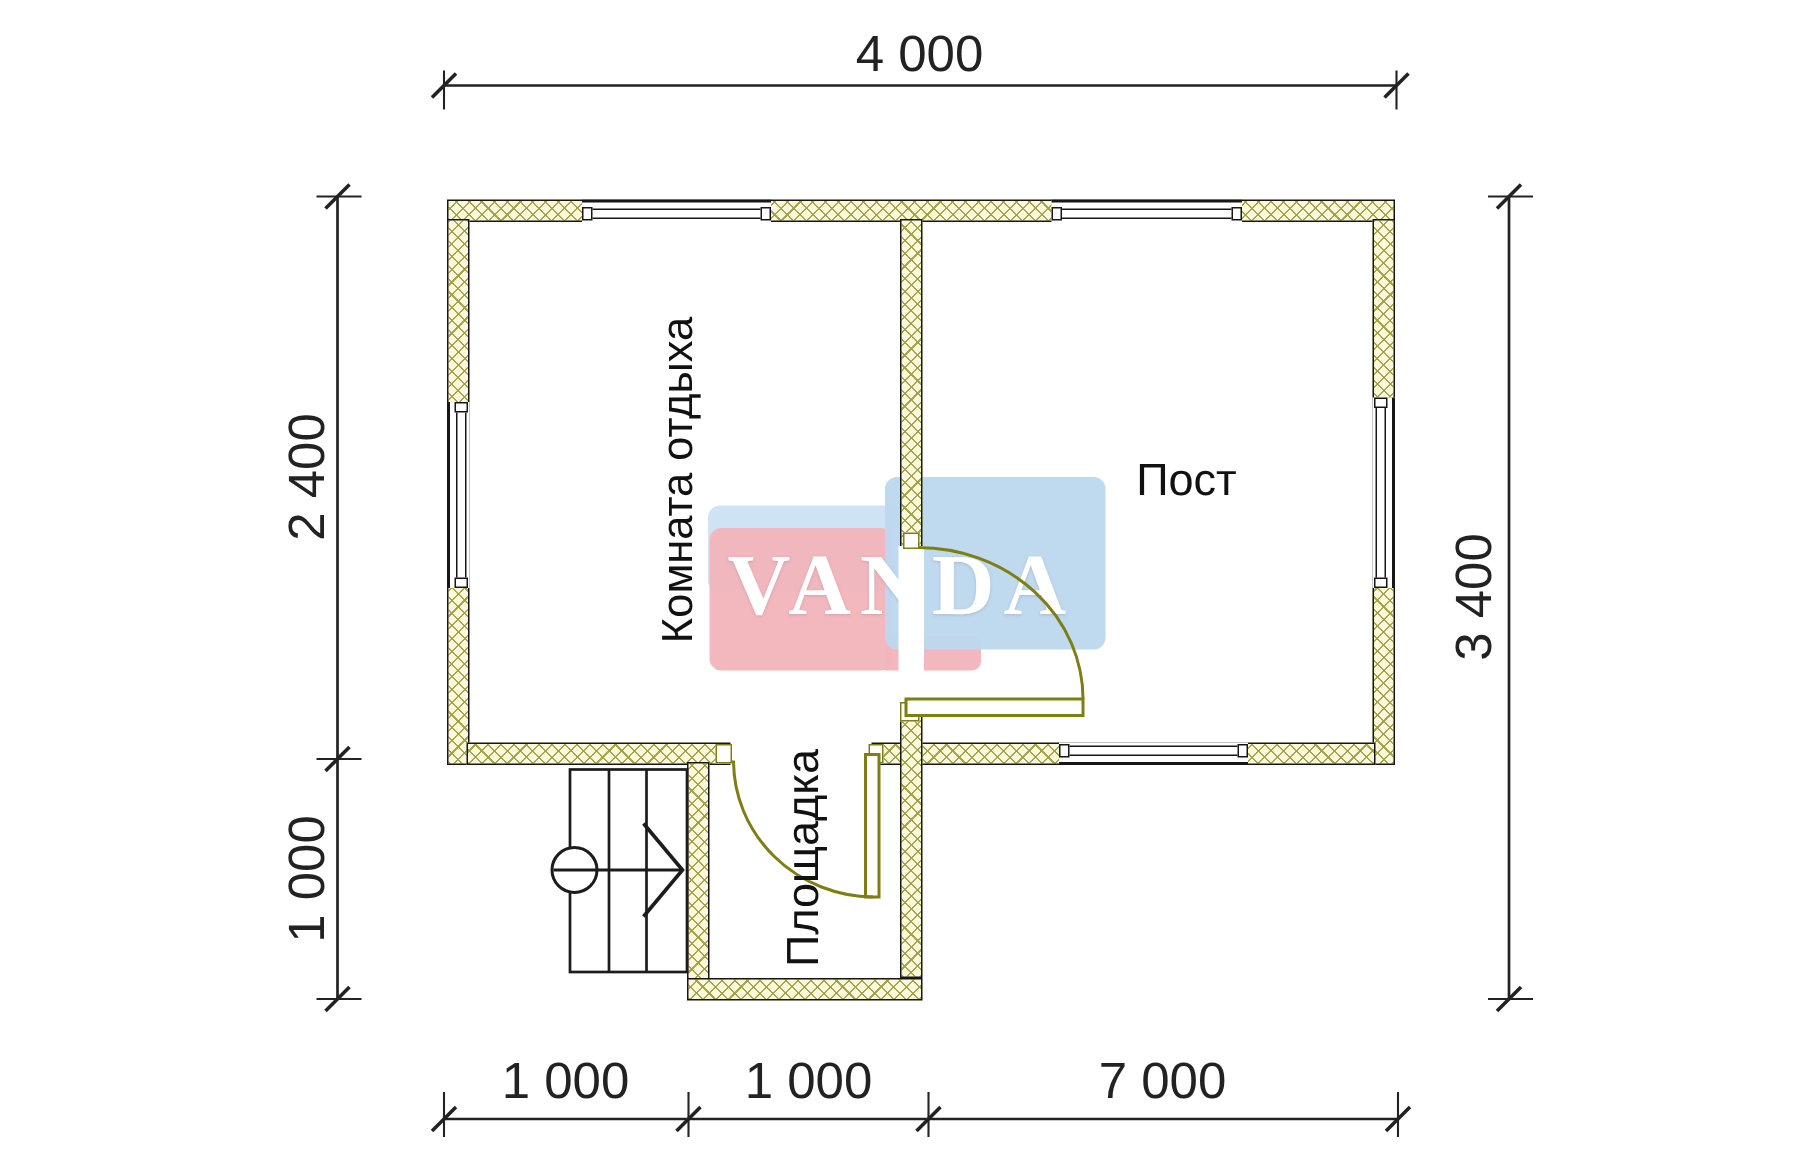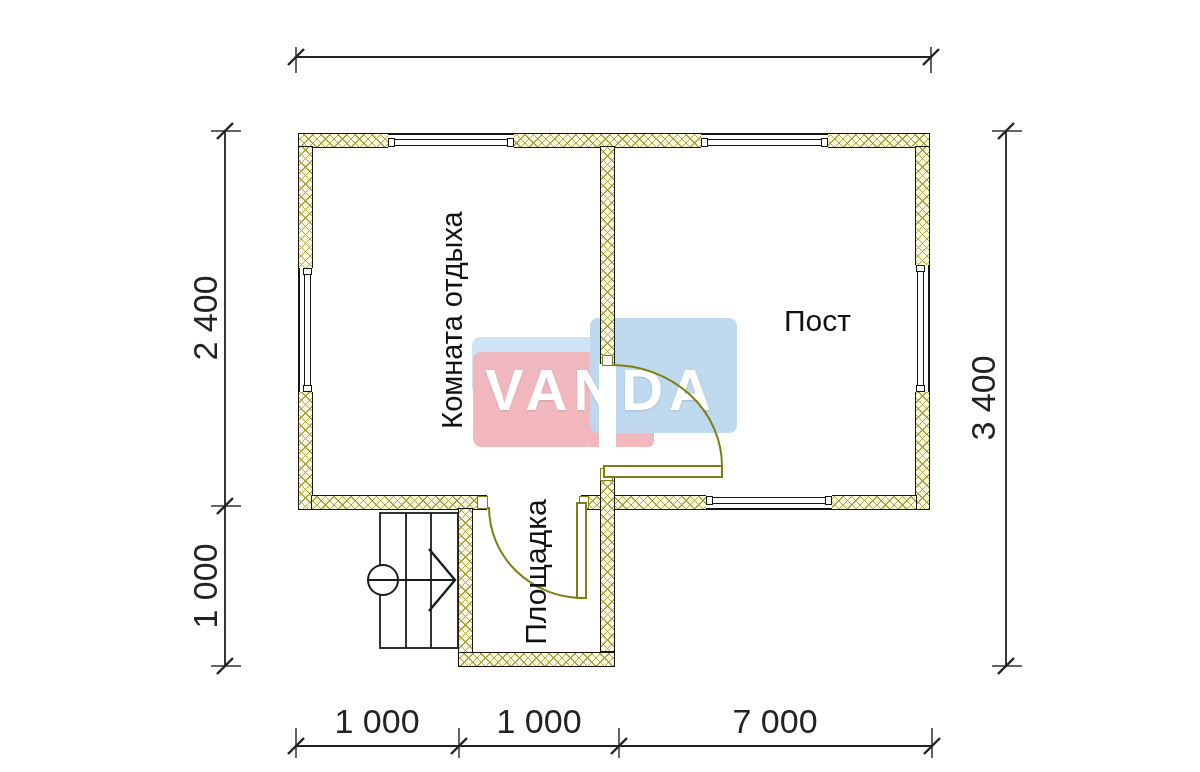--- a/index.html
+++ b/index.html
@@ -42,21 +42,21 @@
   .rot{transform:rotate(-90deg);transform-origin:center center;}
   
   .logo{position:absolute;z-index:1;}
   .logo .blk{position:absolute;}
   .blue-arm{left:472px;top:337px;width:125px;height:58px;background:rgba(203,226,243,.95);border-radius:8px 0 0 8px;}
   .pink-main{left:473px;top:352px;width:122px;height:95px;background:rgba(242,180,187,.95);border-radius:8px;}
   .pink-arm{left:590px;top:424px;width:64px;height:23px;background:rgba(242,180,187,.95);border-radius:0 6px 6px 0;}
   .blue-main{left:590px;top:318px;width:147px;height:115px;background:rgba(188,215,238,.95);border-radius:8px;}
   .logo-text{left:470px;top:358px;width:262px;height:64px;line-height:64px;text-align:center;
              font-size:58px;font-weight:800;letter-spacing:6px;color:#ffffff;
-             text-shadow:0 1px 2px rgba(100,100,110,.25);}
+             text-shadow:0 1px 2px rgba(100,100,110,.25);font-family:Liberation Serif, serif;}
 </style>
 </head>
 <body>
 
 <div id="canvas">
 
   <div class="logo">
     <div class="blk blue-arm"></div>
     <div class="blk pink-main"></div>
     <div class="blk pink-arm"></div>
@@ -152,22 +152,23 @@
 
       <line x1="1006" y1="131" x2="1006" y2="666" stroke-width="1.8"></line>
       <line x1="992" y1="131" x2="1022" y2="131" stroke-width="1.4"></line>
       <line x1="992" y1="666" x2="1022" y2="666" stroke-width="1.4"></line>
       <line x1="998" y1="139" x2="1014" y2="123" stroke-width="2.4"></line>
       <line x1="998" y1="674" x2="1014" y2="658" stroke-width="2.4"></line>
     </g>
   </svg>
 
   <div class="lbl room rot" style="left:302px;top:303px;width:300px;height:34px;line-height:34px;">Комната отдыха</div>
-  <div class="lbl room" style="left:731px;top:304px;width:120px;height:34px;line-height:34px;text-align:right;font-size:30px;">Пост</div>
+  <div class="lbl room" style="left:731px;top:304px;width:120px;height:34px;line-height:34px;text-align:center;font-size:30px;">Пост</div>
   <div class="lbl room rot" style="left:436px;top:555px;width:200px;height:34px;line-height:34px;font-size:30px;">Площадка</div>
 
+  <div class="lbl dim" style="left:513px;top:17px;width:200px;">4 000</div>
   <div class="lbl dim rot" style="left:105px;top:299px;width:200px;height:38px;line-height:38px;">2 400</div>
   <div class="lbl dim rot" style="left:105px;top:567px;width:200px;height:38px;line-height:38px;">1 000</div>
   <div class="lbl dim rot" style="left:883px;top:379px;width:200px;height:38px;line-height:38px;">3 400</div>
   <div class="lbl dim" style="left:297px;top:702px;width:160px;">1 000</div>
   <div class="lbl dim" style="left:459px;top:702px;width:160px;">1 000</div>
   <div class="lbl dim" style="left:695px;top:702px;width:160px;">7 000</div>
 </div>
 
 </body></html>

